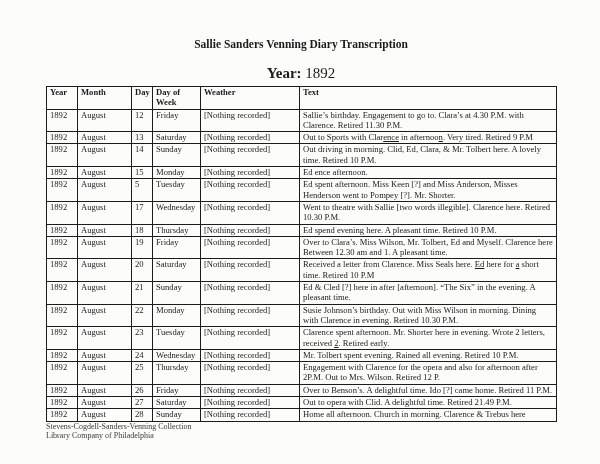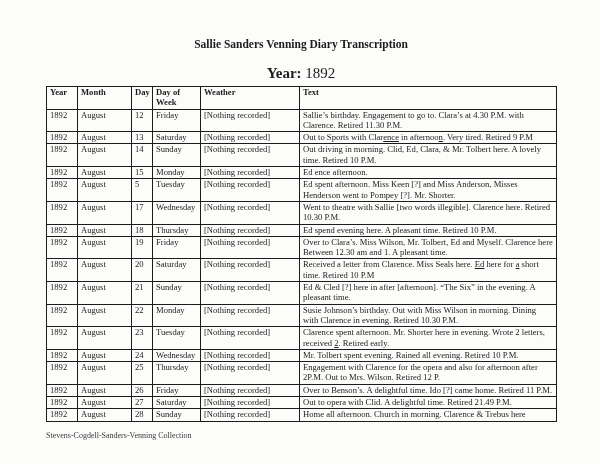--- a/index.html
+++ b/index.html
@@ -44,21 +44,21 @@
   }
   table.diary th { font-weight: bold; }
   col.c-year { width: 31px; }
   col.c-month { width: 54px; }
   col.c-day { width: 21px; }
   col.c-dow { width: 48px; }
   col.c-weather { width: 99px; }
   col.c-text { width: 257px; }
   td u, .u { text-decoration: underline; }
   .footer {
-    margin-top: 9px;
+    margin-top: 0;
     font-size: 8px;
     line-height: 9.5px;
     color: #3a3a3a;
   }
 </style>
 </head>
 <body>
 
 <div class="page">
   <h1 class="title">Sallie Sanders Venning Diary Transcription</h1>
@@ -221,14 +221,15 @@
           <td>28</td>
           <td>Sunday</td>
           <td>[Nothing recorded]</td>
           <td>Home all afternoon. Church in morning. Clarence &amp; Trebus here</td>
         </tr>
       </tbody>
   </table>
 
   <div class="footer">
     <div>Stevens-Cogdell-Sanders-Venning Collection</div>
+    <div>Library Company of Philadelphia</div>
   </div>
 </div>
 
 </body></html>

